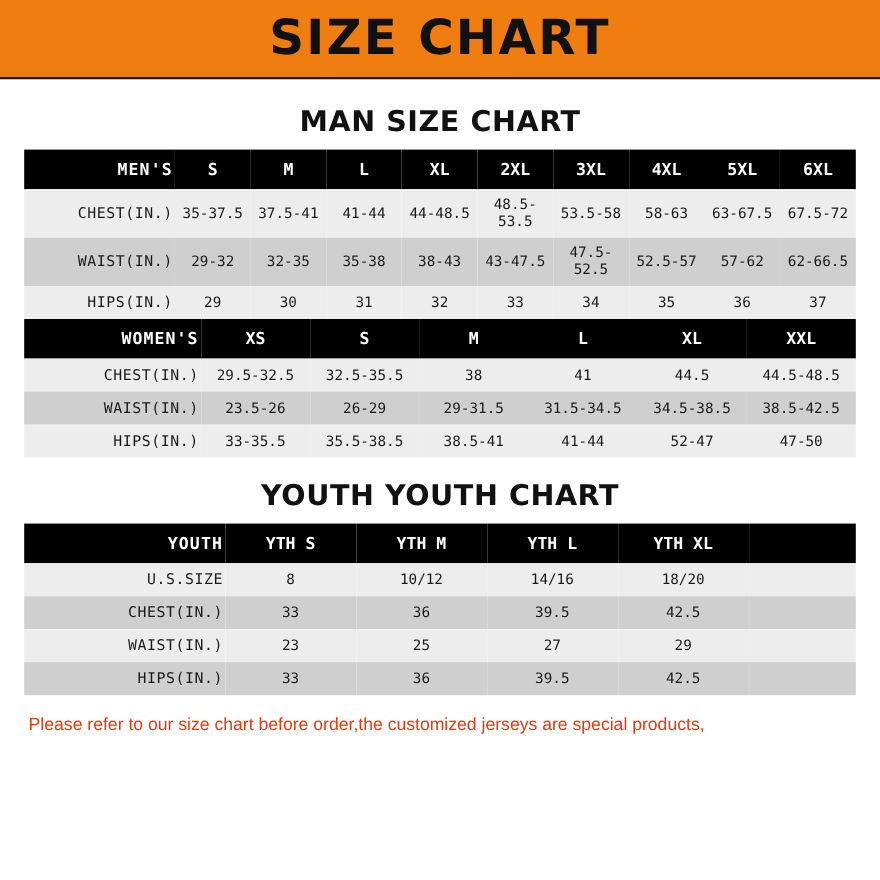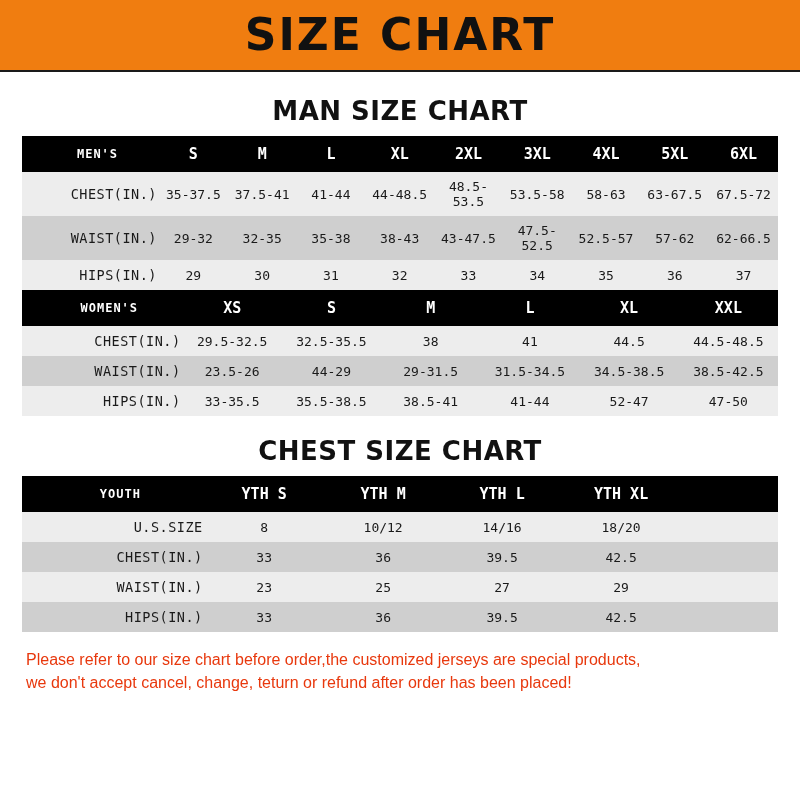--- a/index.html
+++ b/index.html
@@ -58,23 +58,23 @@
   table.size-table thead th {
     background: #000000;
     color: #ffffff;
     font-family: "DejaVu Sans Mono", monospace;
     font-weight: bold;
     font-size: 15px;
     padding: 9px 2px;
     text-align: center;
   }
   table.size-table thead th.first-col {
-    text-align: center;
+    text-align: right;
     padding-left: 16px;
-    font-size: 12px;
+    font-size: 15px;
     letter-spacing: 1px;
   }
   table.size-table tbody td {
     font-family: "DejaVu Sans Mono", monospace;
     font-size: 13px;
     color: #1a1a1a;
     padding: 7px 2px;
     text-align: center;
   }
   table.size-table tbody td.first-col {
@@ -189,41 +189,41 @@
             <td>29.5-32.5</td>
             <td>32.5-35.5</td>
             <td>38</td>
             <td>41</td>
             <td>44.5</td>
             <td>44.5-48.5</td>
           </tr>
           <tr class="row-dark">
             <td class="first-col">WAIST(IN.)</td>
             <td>23.5-26</td>
-            <td>44-29</td>
+            <td>26-29</td>
             <td>29-31.5</td>
             <td>31.5-34.5</td>
             <td>34.5-38.5</td>
             <td>38.5-42.5</td>
           </tr>
           <tr class="row-light">
             <td class="first-col">HIPS(IN.)</td>
             <td>33-35.5</td>
             <td>35.5-38.5</td>
             <td>38.5-41</td>
             <td>41-44</td>
             <td>52-47</td>
             <td>47-50</td>
           </tr>
         </tbody>
       </table>
     </div>
 
     <div class="section">
-      <div class="section-title">CHEST SIZE CHART</div>
+      <div class="section-title">YOUTH YOUTH CHART</div>
       <table class="size-table">
         <thead>
           <tr>
             <th class="first-col" style="width:23%">YOUTH</th>
             <th style="width:16%">YTH S</th>
             <th style="width:16%">YTH M</th>
             <th style="width:16%">YTH L</th>
             <th style="width:16%">YTH XL</th>
             <th style="width:13%"></th>
           </tr>
@@ -260,17 +260,16 @@
             <td>39.5</td>
             <td>42.5</td>
             <td></td>
           </tr>
         </tbody>
       </table>
     </div>
 
     <div class="note">
       <div>Please refer to our size chart before order,the customized jerseys are special products,</div>
-      <div>we don't accept cancel, change, teturn or refund after order has been placed!</div>
     </div>
 
   </div>
 </div>
 
 </body></html>

